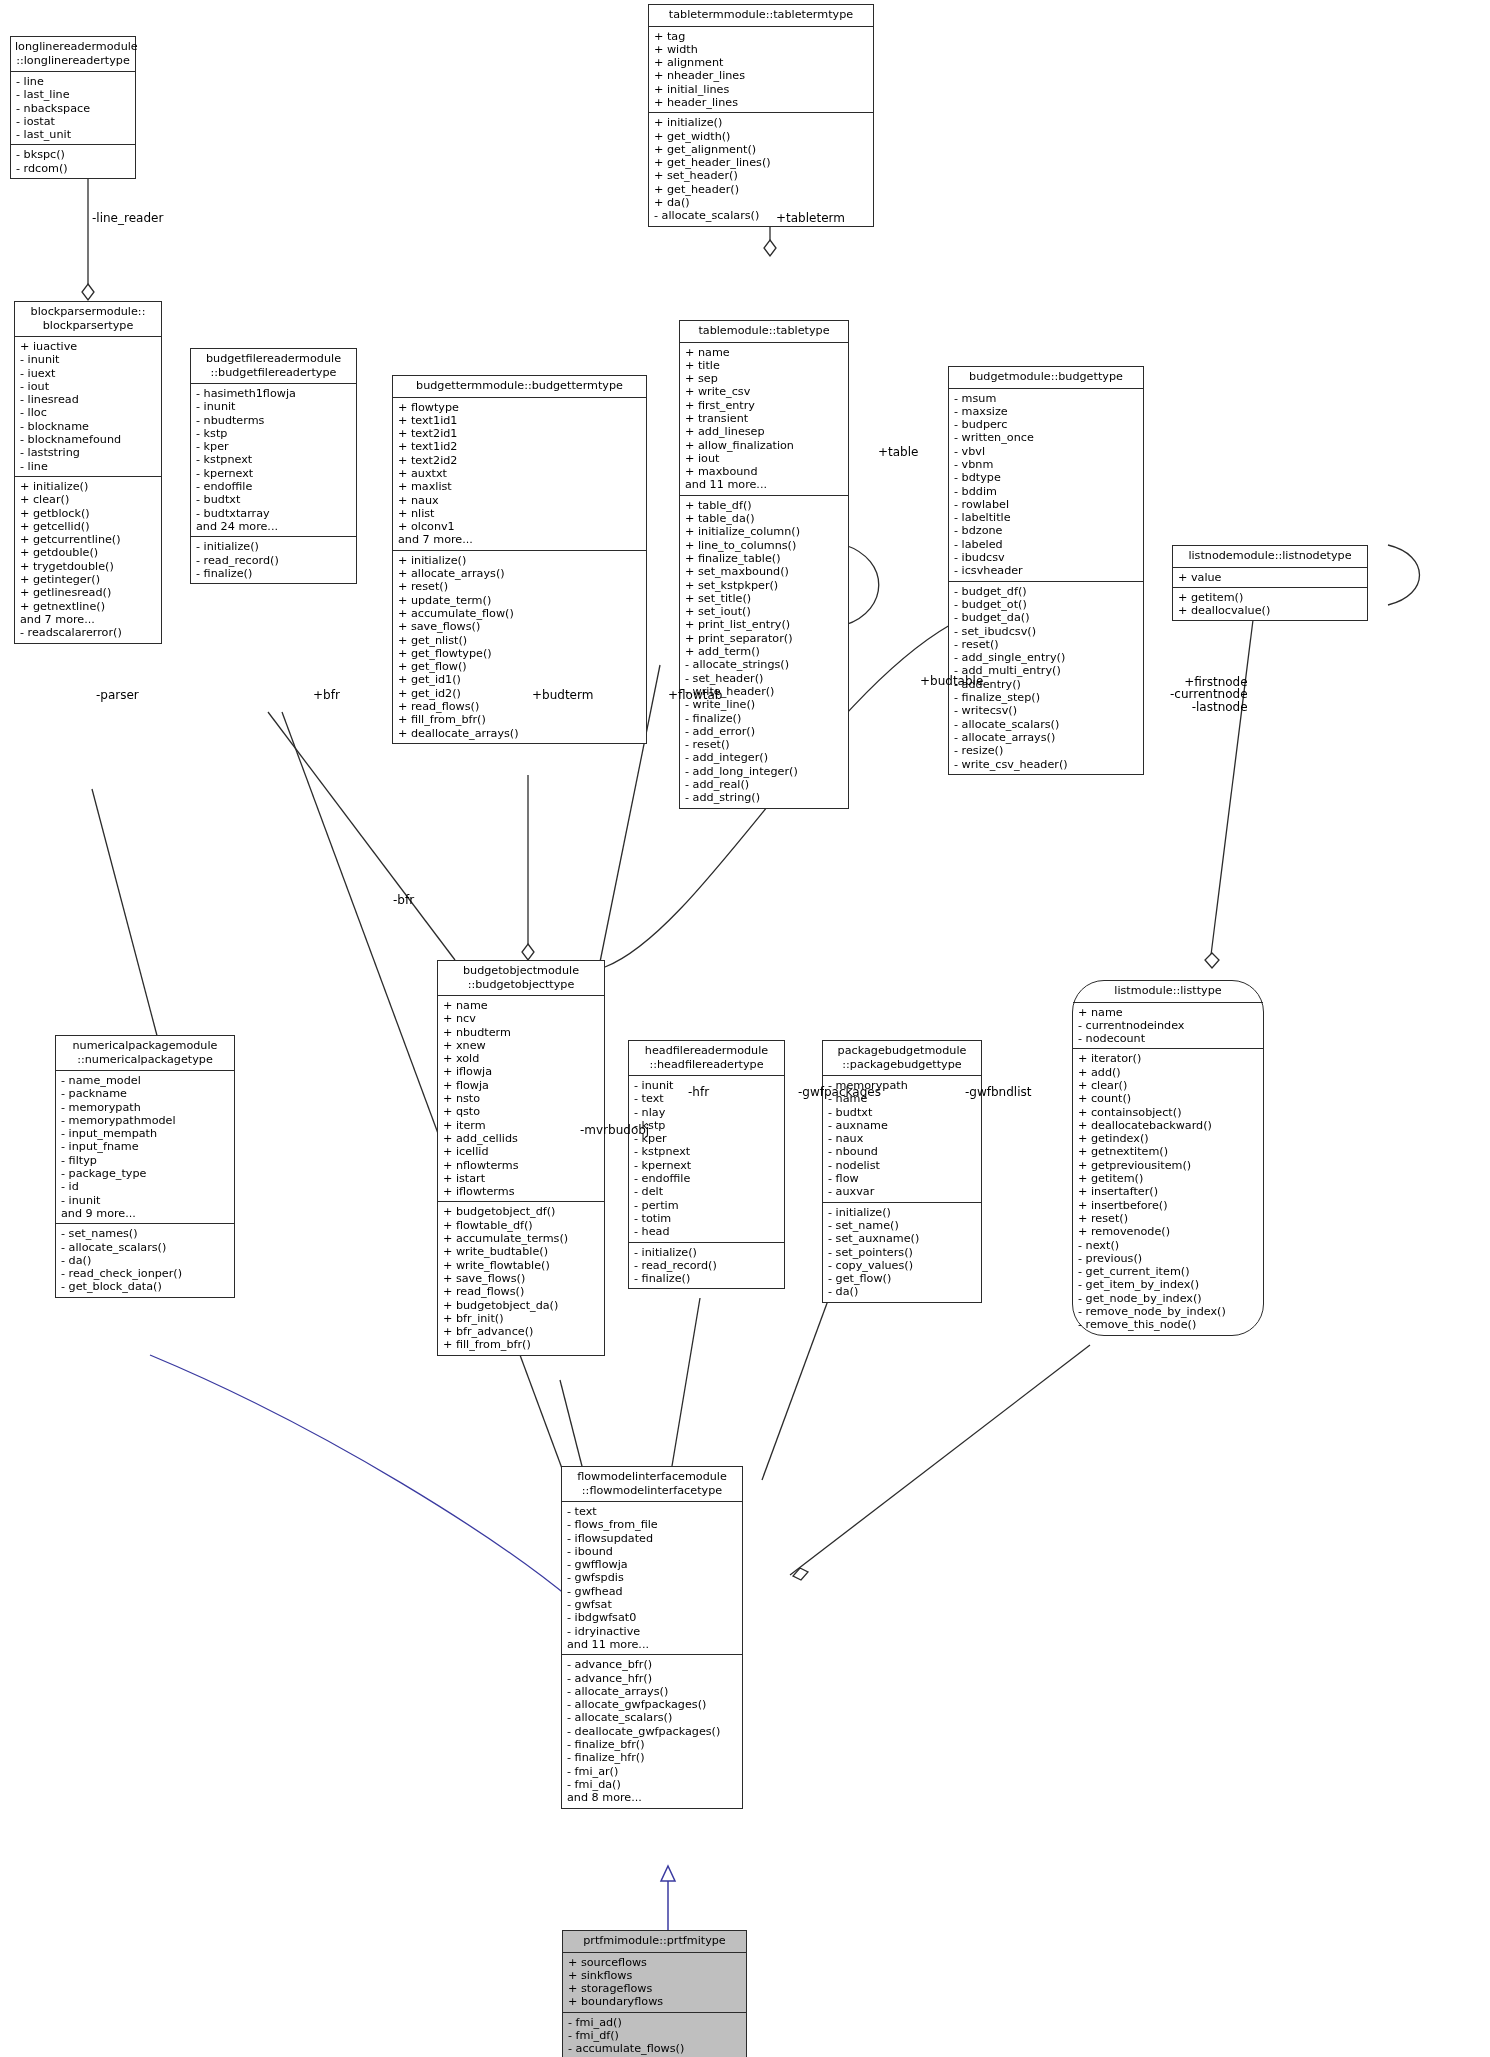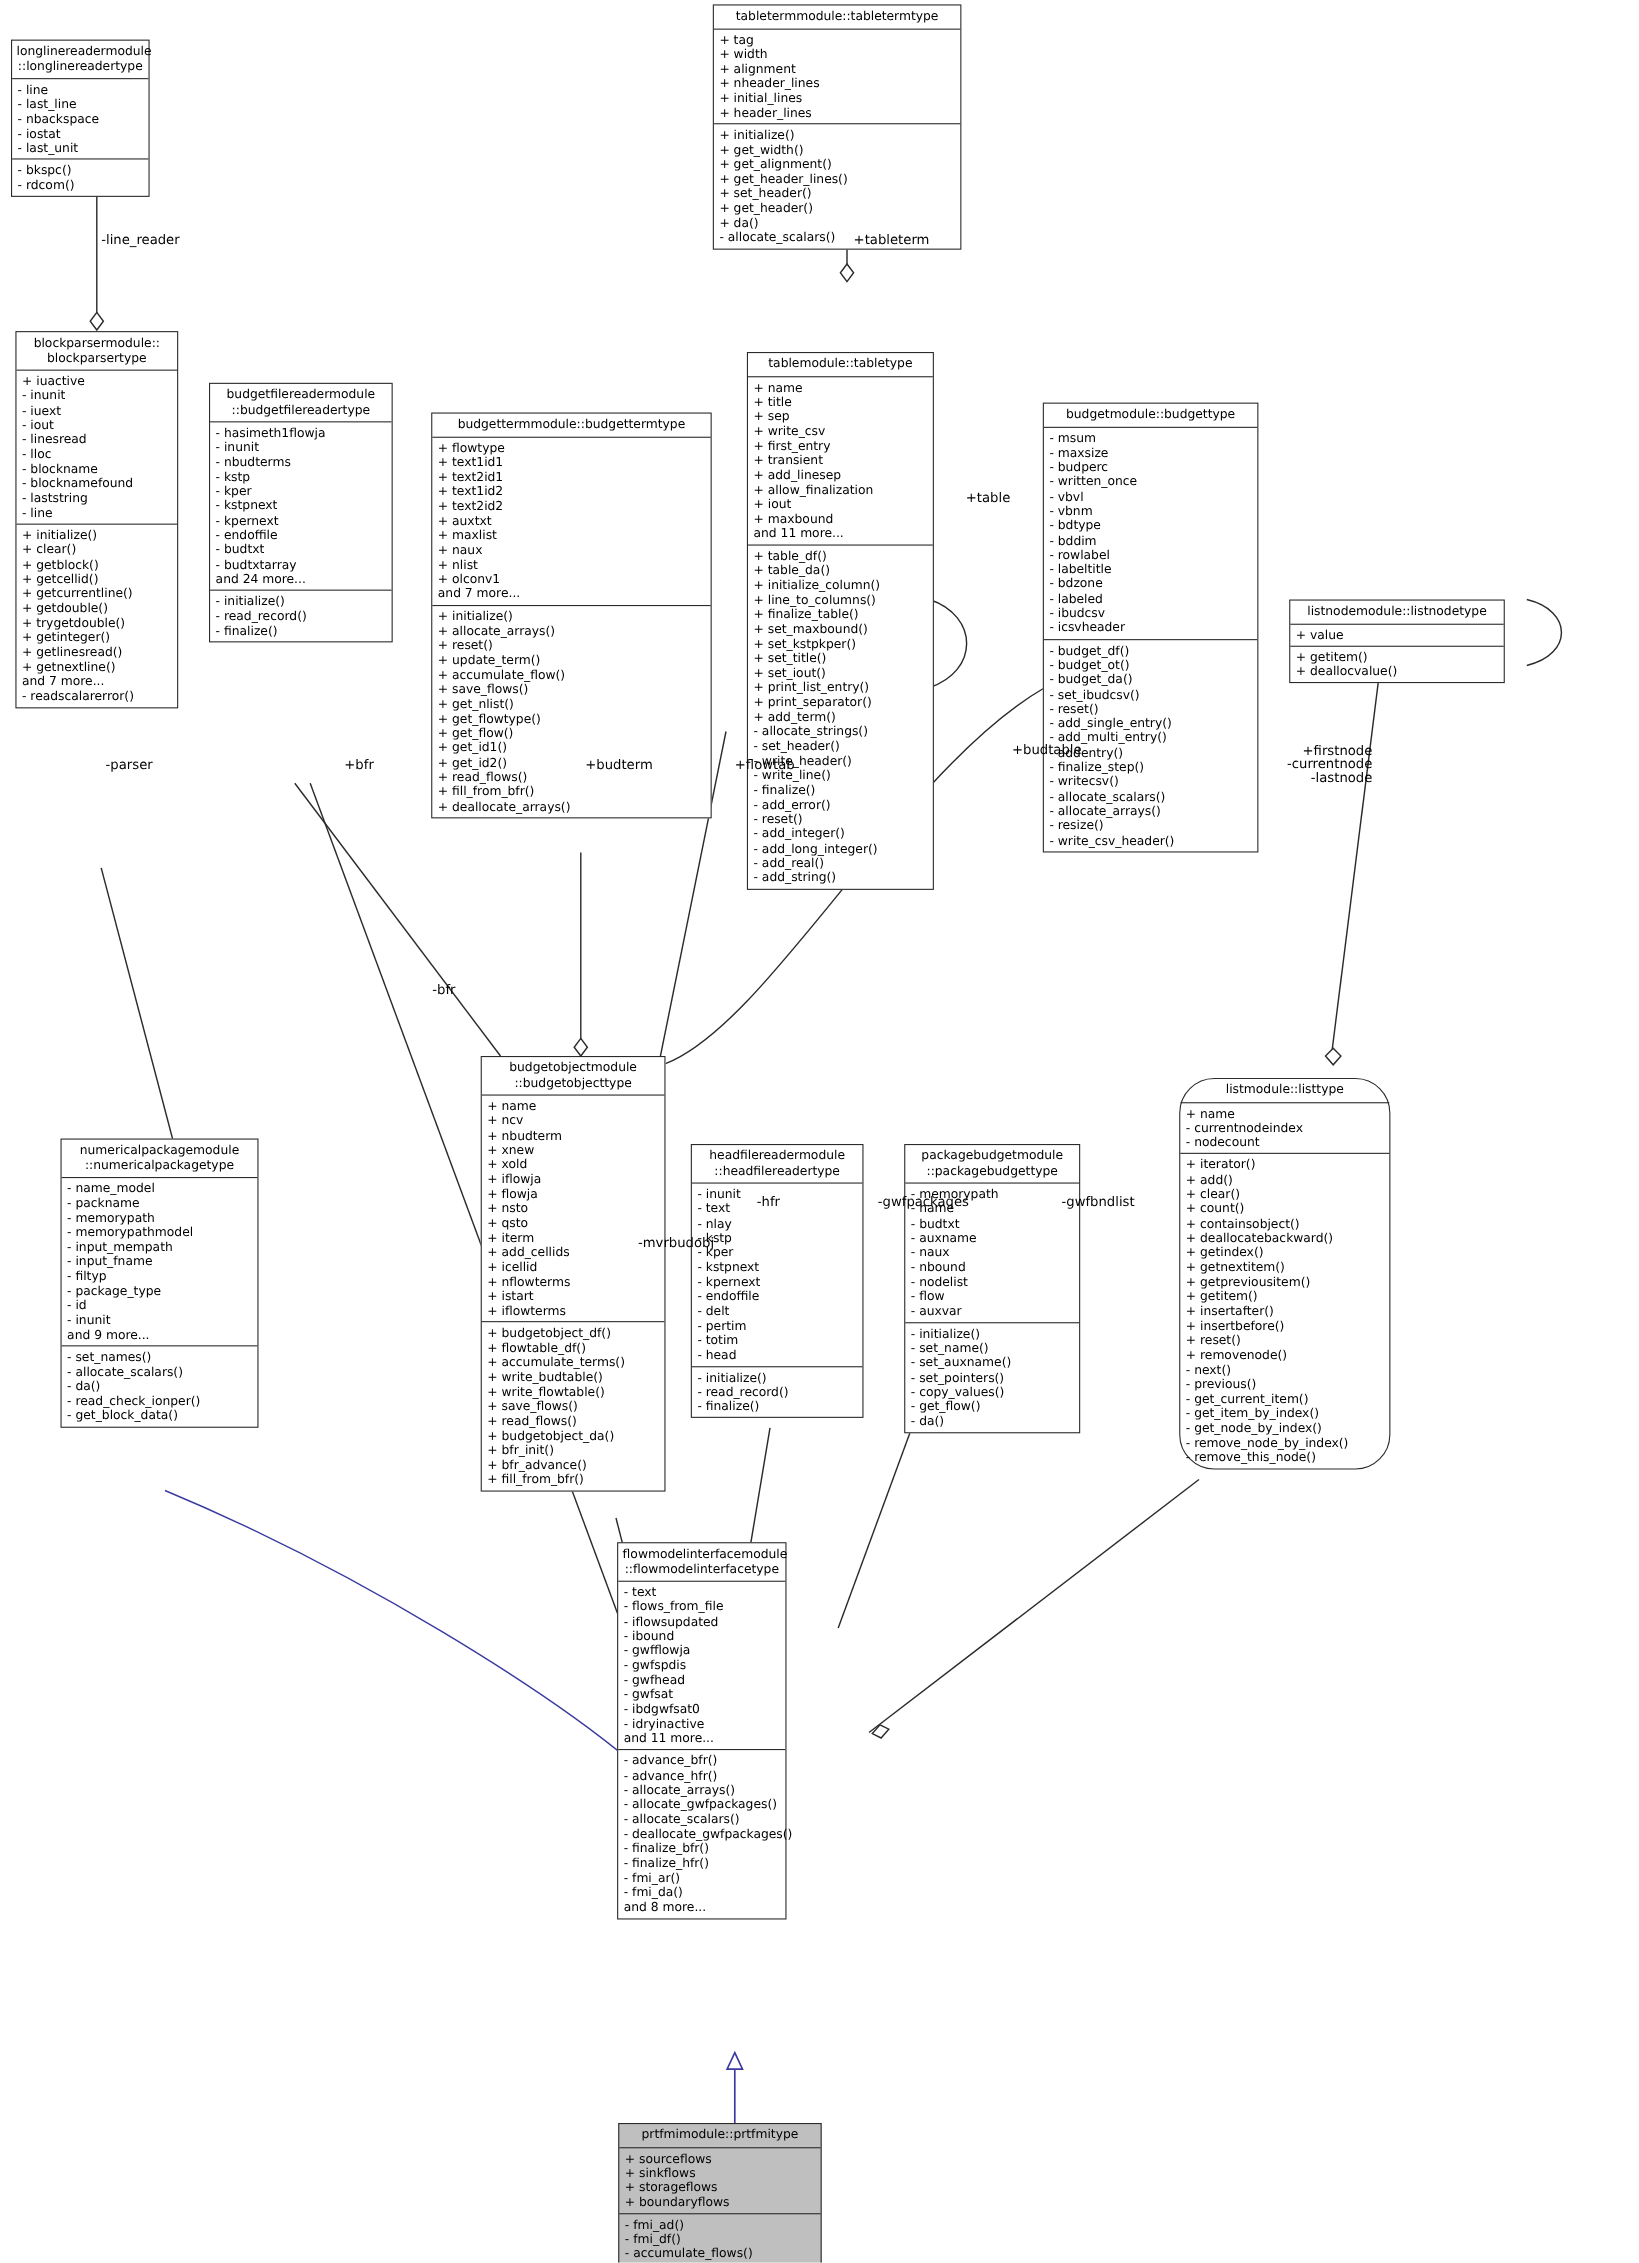--- a/index.html
+++ b/index.html
@@ -423,21 +423,21 @@
       <div class="row">- initialize()</div>
       <div class="row">- set_name()</div>
       <div class="row">- set_auxname()</div>
       <div class="row">- set_pointers()</div>
       <div class="row">- copy_values()</div>
       <div class="row">- get_flow()</div>
       <div class="row">- da()</div>
     </div>
   </div>
 
-  <div class="uml" style="left:561px;top:1402px;width:154px;">
+  <div class="uml" style="left:561px;top:1466px;width:182px;">
     <div class="title">flowmodelinterfacemodule
 ::flowmodelinterfacetype</div>
     <div class="sect">
       <div class="row">- text</div>
       <div class="row">- flows_from_file</div>
       <div class="row">- iflowsupdated</div>
       <div class="row">- ibound</div>
       <div class="row">- gwfflowja</div>
       <div class="row">- gwfspdis</div>
       <div class="row">- gwfhead</div>

